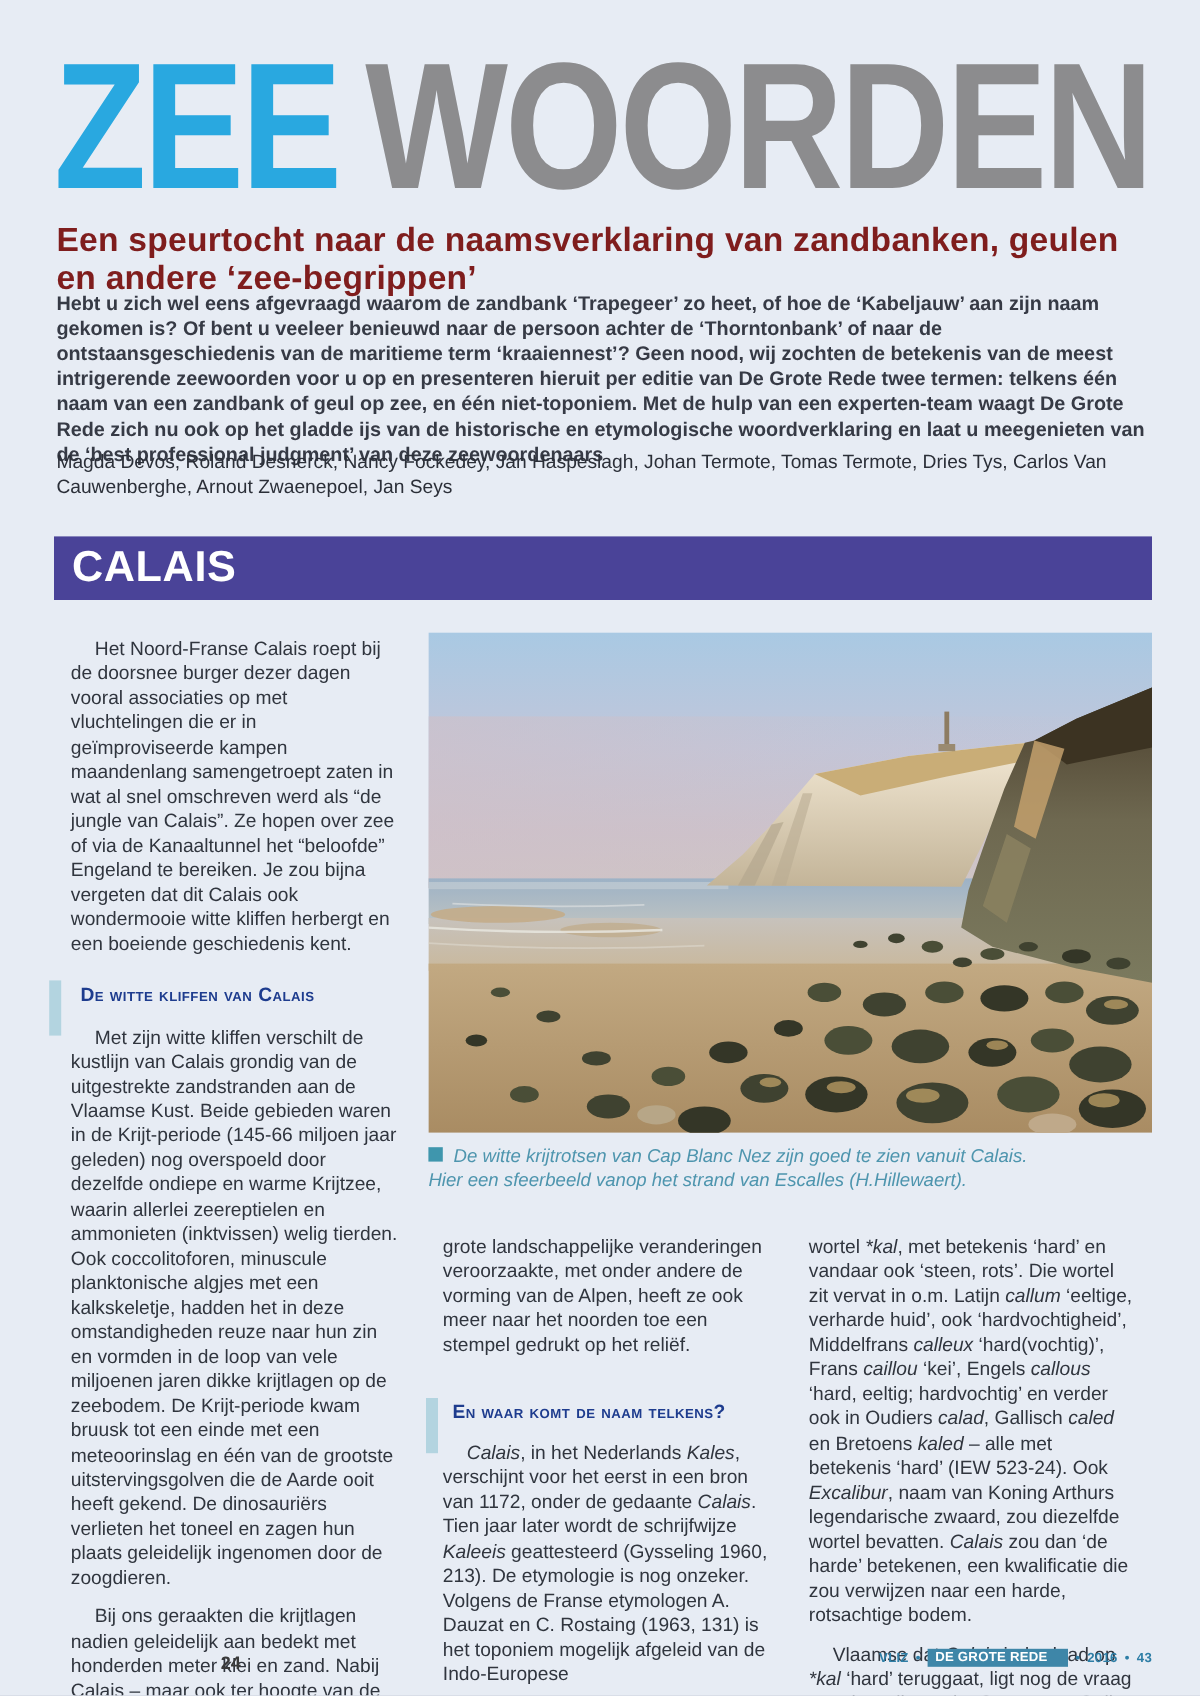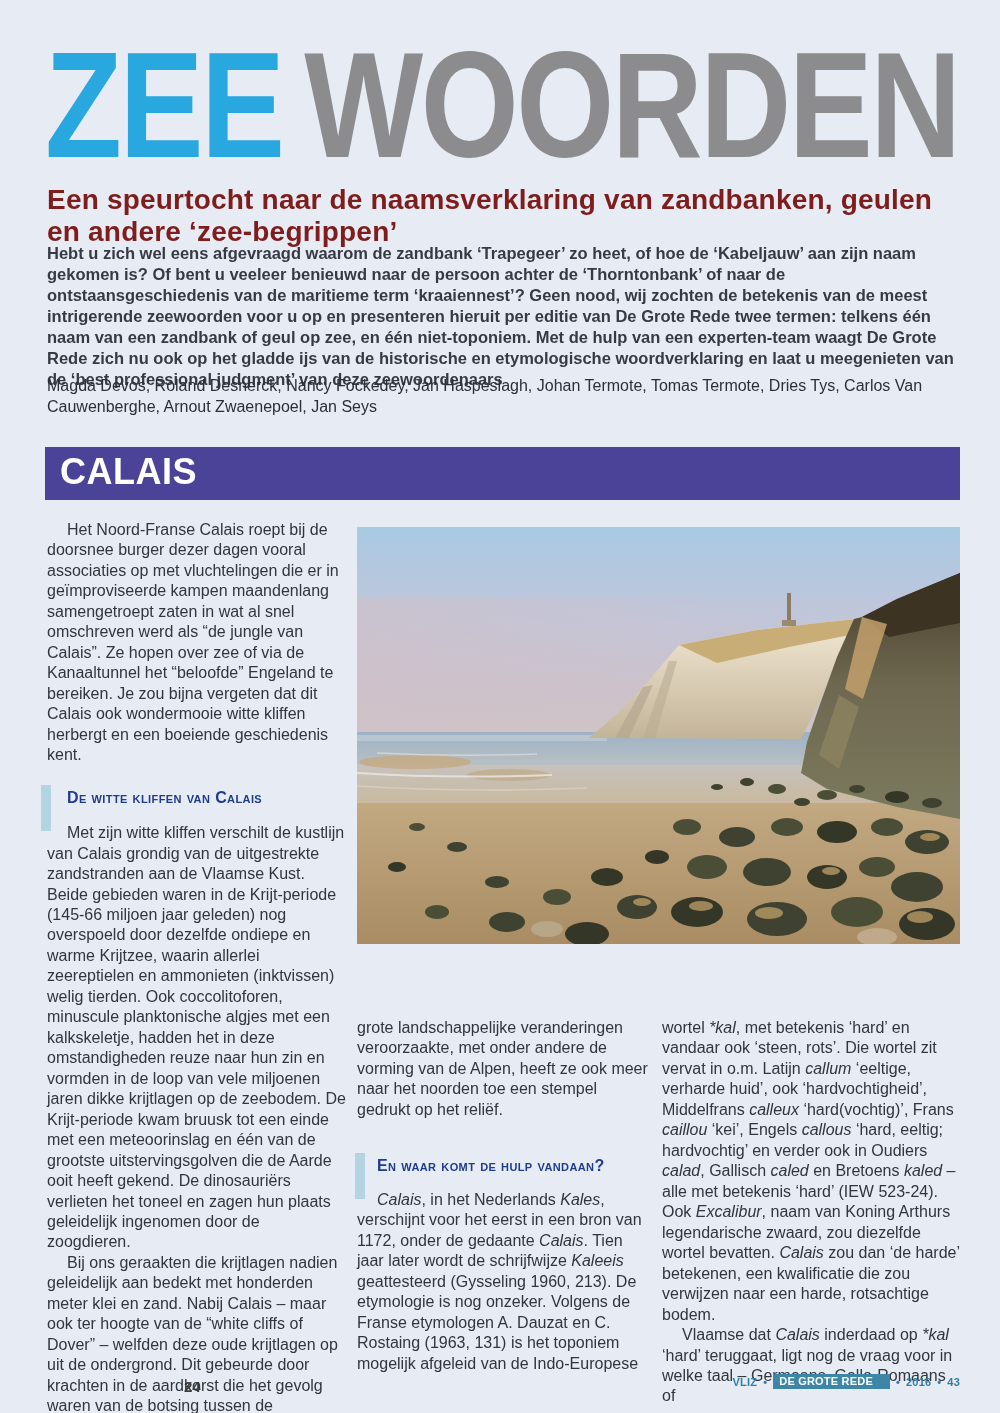--- a/index.html
+++ b/index.html
@@ -42,21 +42,21 @@
   }
   .banner-label {
     color:#ffffff; font-size:36px; font-weight:700; letter-spacing:0.5px;
     padding-left:15px; padding-bottom:4px;
   }
   
   .col { position:absolute; font-size:16px; line-height:1.28; color:#30353e; }
   .col1 { top:520px; left:47px;  width:300px; }
   .col2 { top:1018px; left:357px; width:296px; }
   .col3 { top:1018px; left:662px; width:298px; }
-  .para { margin:0; }
+  .para { margin:12px; }
   .para.indent { text-indent:20px; }
   .section-heading {
     position:relative;
     margin-top:22px; margin-bottom:15px;
     padding-left:20px;
     font-size:16px; font-weight:700; color:#1e3c8e;
     font-variant:small-caps; letter-spacing:0.4px;
   }
   .section-heading .hbar {
     position:absolute; left:-6px; top:-3px;
@@ -223,24 +223,28 @@
         <ellipse cx="412" cy="386" rx="14" ry="6"></ellipse>
         <ellipse cx="344" cy="379" rx="12" ry="5"></ellipse>
         <ellipse cx="563" cy="390" rx="13" ry="6"></ellipse>
         <ellipse cx="474" cy="344" rx="9" ry="4"></ellipse>
         <ellipse cx="285" cy="375" rx="9" ry="4"></ellipse>
         <ellipse cx="573" cy="310" rx="10" ry="4"></ellipse>
       </g>
     </svg>
   </figure>
 
+  <figcaption class="caption">
+    <div><span class="cap-square"></span><span>De witte krijtrotsen van Cap Blanc Nez zijn goed te zien vanuit Calais.</span></div>
+    <div>Hier een sfeerbeeld vanop het strand van Escalles (H.Hillewaert).</div>
+  </figcaption>
 
   <div class="col col2">
     <p class="para">grote landschappelijke veranderingen veroorzaakte, met onder andere de vorming van de Alpen, heeft ze ook meer naar het noorden toe een stempel gedrukt op het reliëf.</p>
-    <h2 class="section-heading"><span class="hbar"></span><span>En waar komt de hulp vandaan?</span></h2>
+    <h2 class="section-heading"><span class="hbar"></span><span>En waar komt de naam telkens?</span></h2>
     <p class="para indent"><i>Calais</i><span>, in het Nederlands </span><i>Kales</i><span>, verschijnt voor het eerst in een bron van 1172, onder de gedaante </span><i>Calais</i><span>. Tien jaar later wordt de schrijfwijze </span><i>Kaleeis</i><span> geattesteerd (Gysseling 1960, 213). De etymologie is nog onzeker. Volgens de Franse etymologen A. Dauzat en C. Rostaing (1963, 131) is het toponiem mogelijk afgeleid van de Indo-Europese</span></p>
   </div>
 
   <div class="col col3">
     <p class="para"><span>wortel </span><i>*kal</i><span>, met betekenis ‘hard’ en vandaar ook ‘steen, rots’. Die wortel zit vervat in o.m. Latijn </span><i>callum</i><span> ‘eeltige, verharde huid’, ook ‘hardvochtigheid’, Middelfrans </span><i>calleux</i><span> ‘hard(vochtig)’, Frans </span><i>caillou</i><span> ‘kei’, Engels </span><i>callous</i><span> ‘hard, eeltig; hardvochtig’ en verder ook in Oudiers </span><i>calad</i><span>, Gallisch </span><i>caled</i><span> en Bretoens </span><i>kaled</i><span> – alle met betekenis ‘hard’ (IEW 523-24). Ook </span><i>Excalibur</i><span>, naam van Koning Arthurs legendarische zwaard, zou diezelfde wortel bevatten. </span><i>Calais</i><span> zou dan ‘de harde’ betekenen, een kwalificatie die zou verwijzen naar een harde, rotsachtige bodem.</span></p>
     <p class="para indent"><span>Vlaamse dat </span><i>Calais</i><span> inderdaad op </span><i>*kal</i><span> ‘hard’ teruggaat, ligt nog de vraag voor in welke taal – Germaans, Gallo-Romaans of</span></p>
   </div>
 
   <div class="footer-page-number">24</div>
   <div class="footer-brand">

